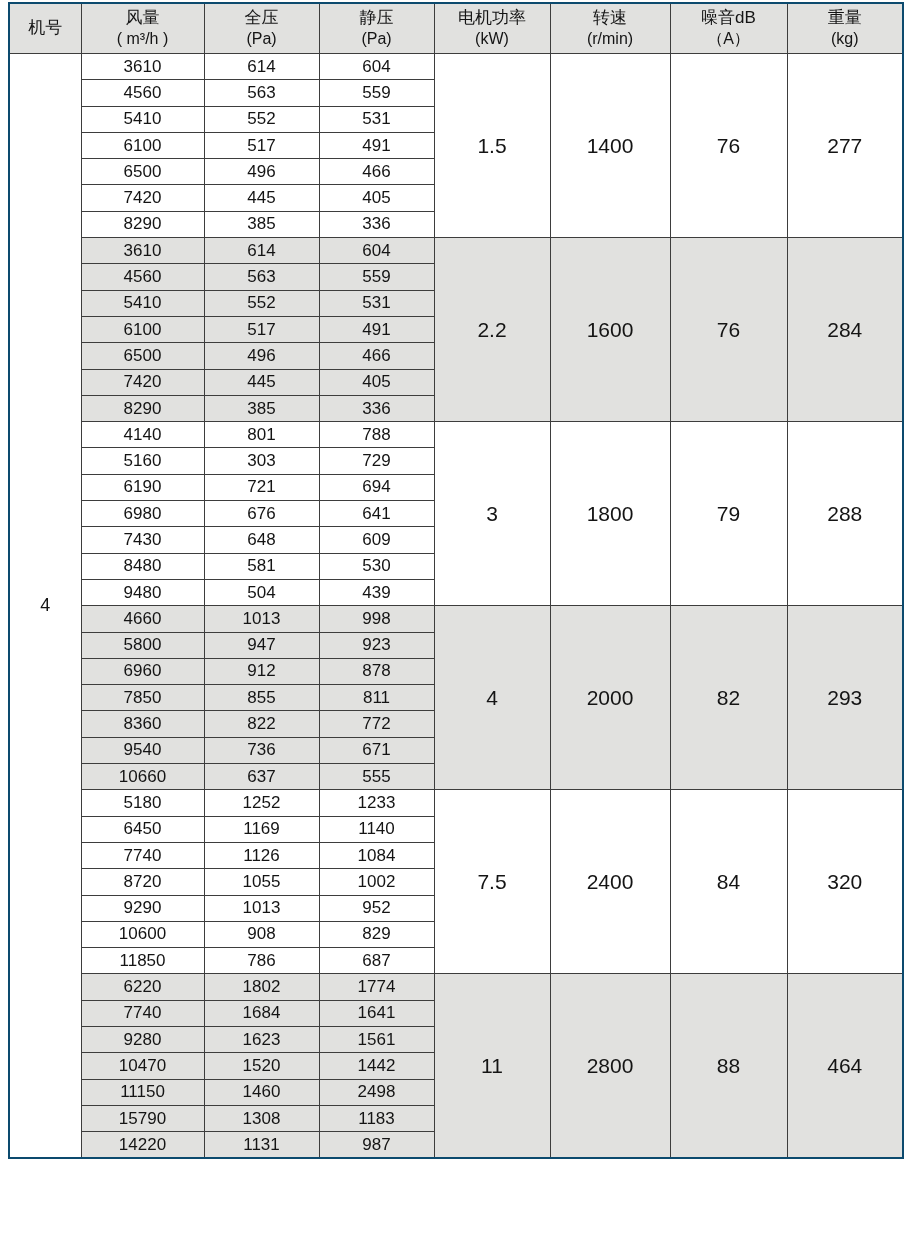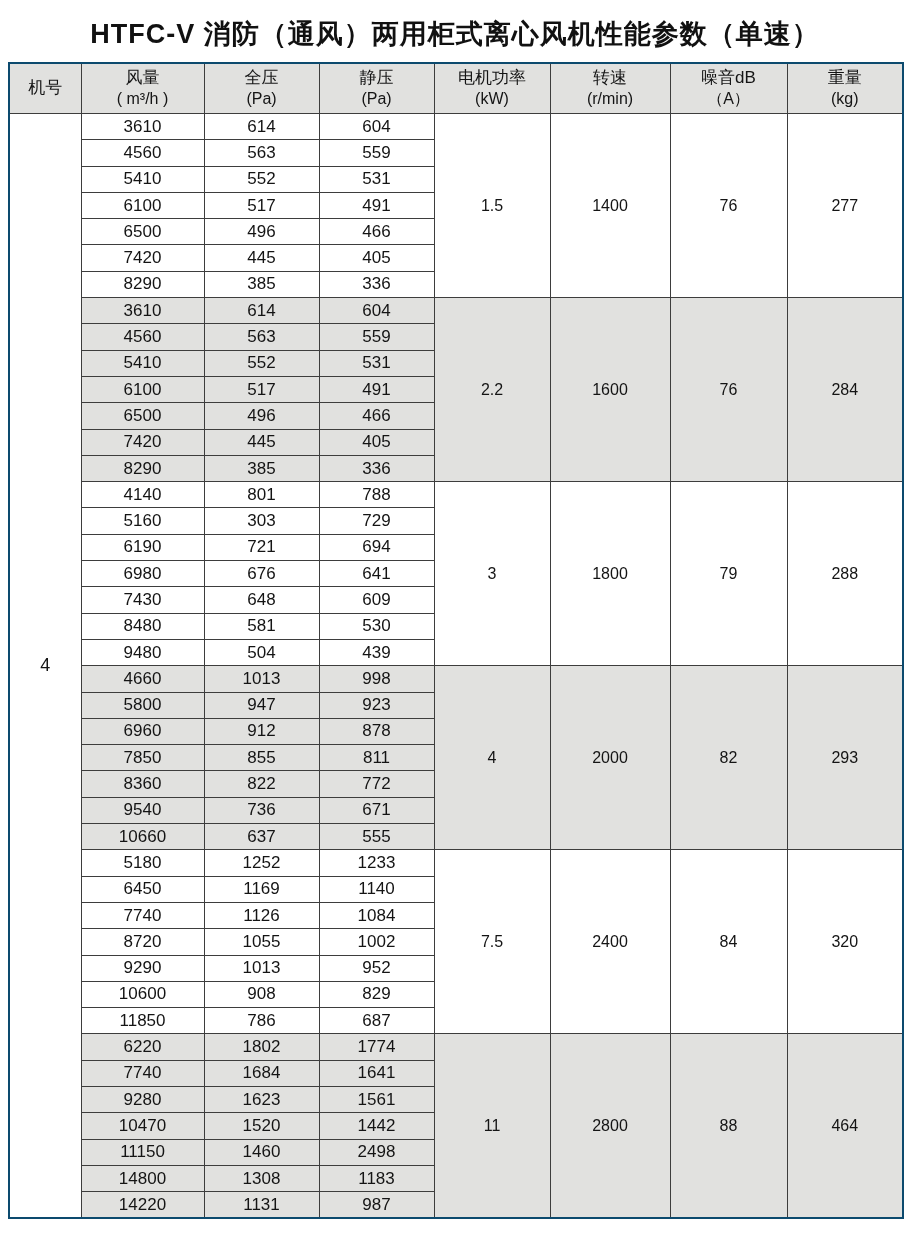--- a/index.html
+++ b/index.html
@@ -55,27 +55,26 @@
     height: 25.3px;
     font-size: 17px;
     background: #ffffff;
     color: #141414;
   }
   tbody tr.shaded td { background: #e1e1df; }
   td.machine-cell {
     background: #ffffff !important;
     font-size: 18px;
   }
-  td.merged-cell { font-size: 16px; }
+  td.merged-cell { font-size: 21px; }
 </style>
 </head>
 <body>
 
 <div class="page">
-  <h1 class="title">HTFC-V 消防（通风）两用柜式离心风机性能参数（单速）</h1>
 
   <table class="spec-table">
     <colgroup>
       <col style="width:72px">
       <col style="width:123px">
       <col style="width:115px">
       <col style="width:115px">
       <col style="width:116px">
       <col style="width:120px">
       <col style="width:117px">
@@ -336,21 +335,21 @@
           <td>10470</td>
           <td>1520</td>
           <td>1442</td>
         </tr>
         <tr class="shaded">
           <td>11150</td>
           <td>1460</td>
           <td>2498</td>
         </tr>
         <tr class="shaded">
-          <td>14800</td>
+          <td>15790</td>
           <td>1308</td>
           <td>1183</td>
         </tr>
         <tr class="shaded">
           <td>14220</td>
           <td>1131</td>
           <td>987</td>
         </tr>
       </tbody>
   </table>

